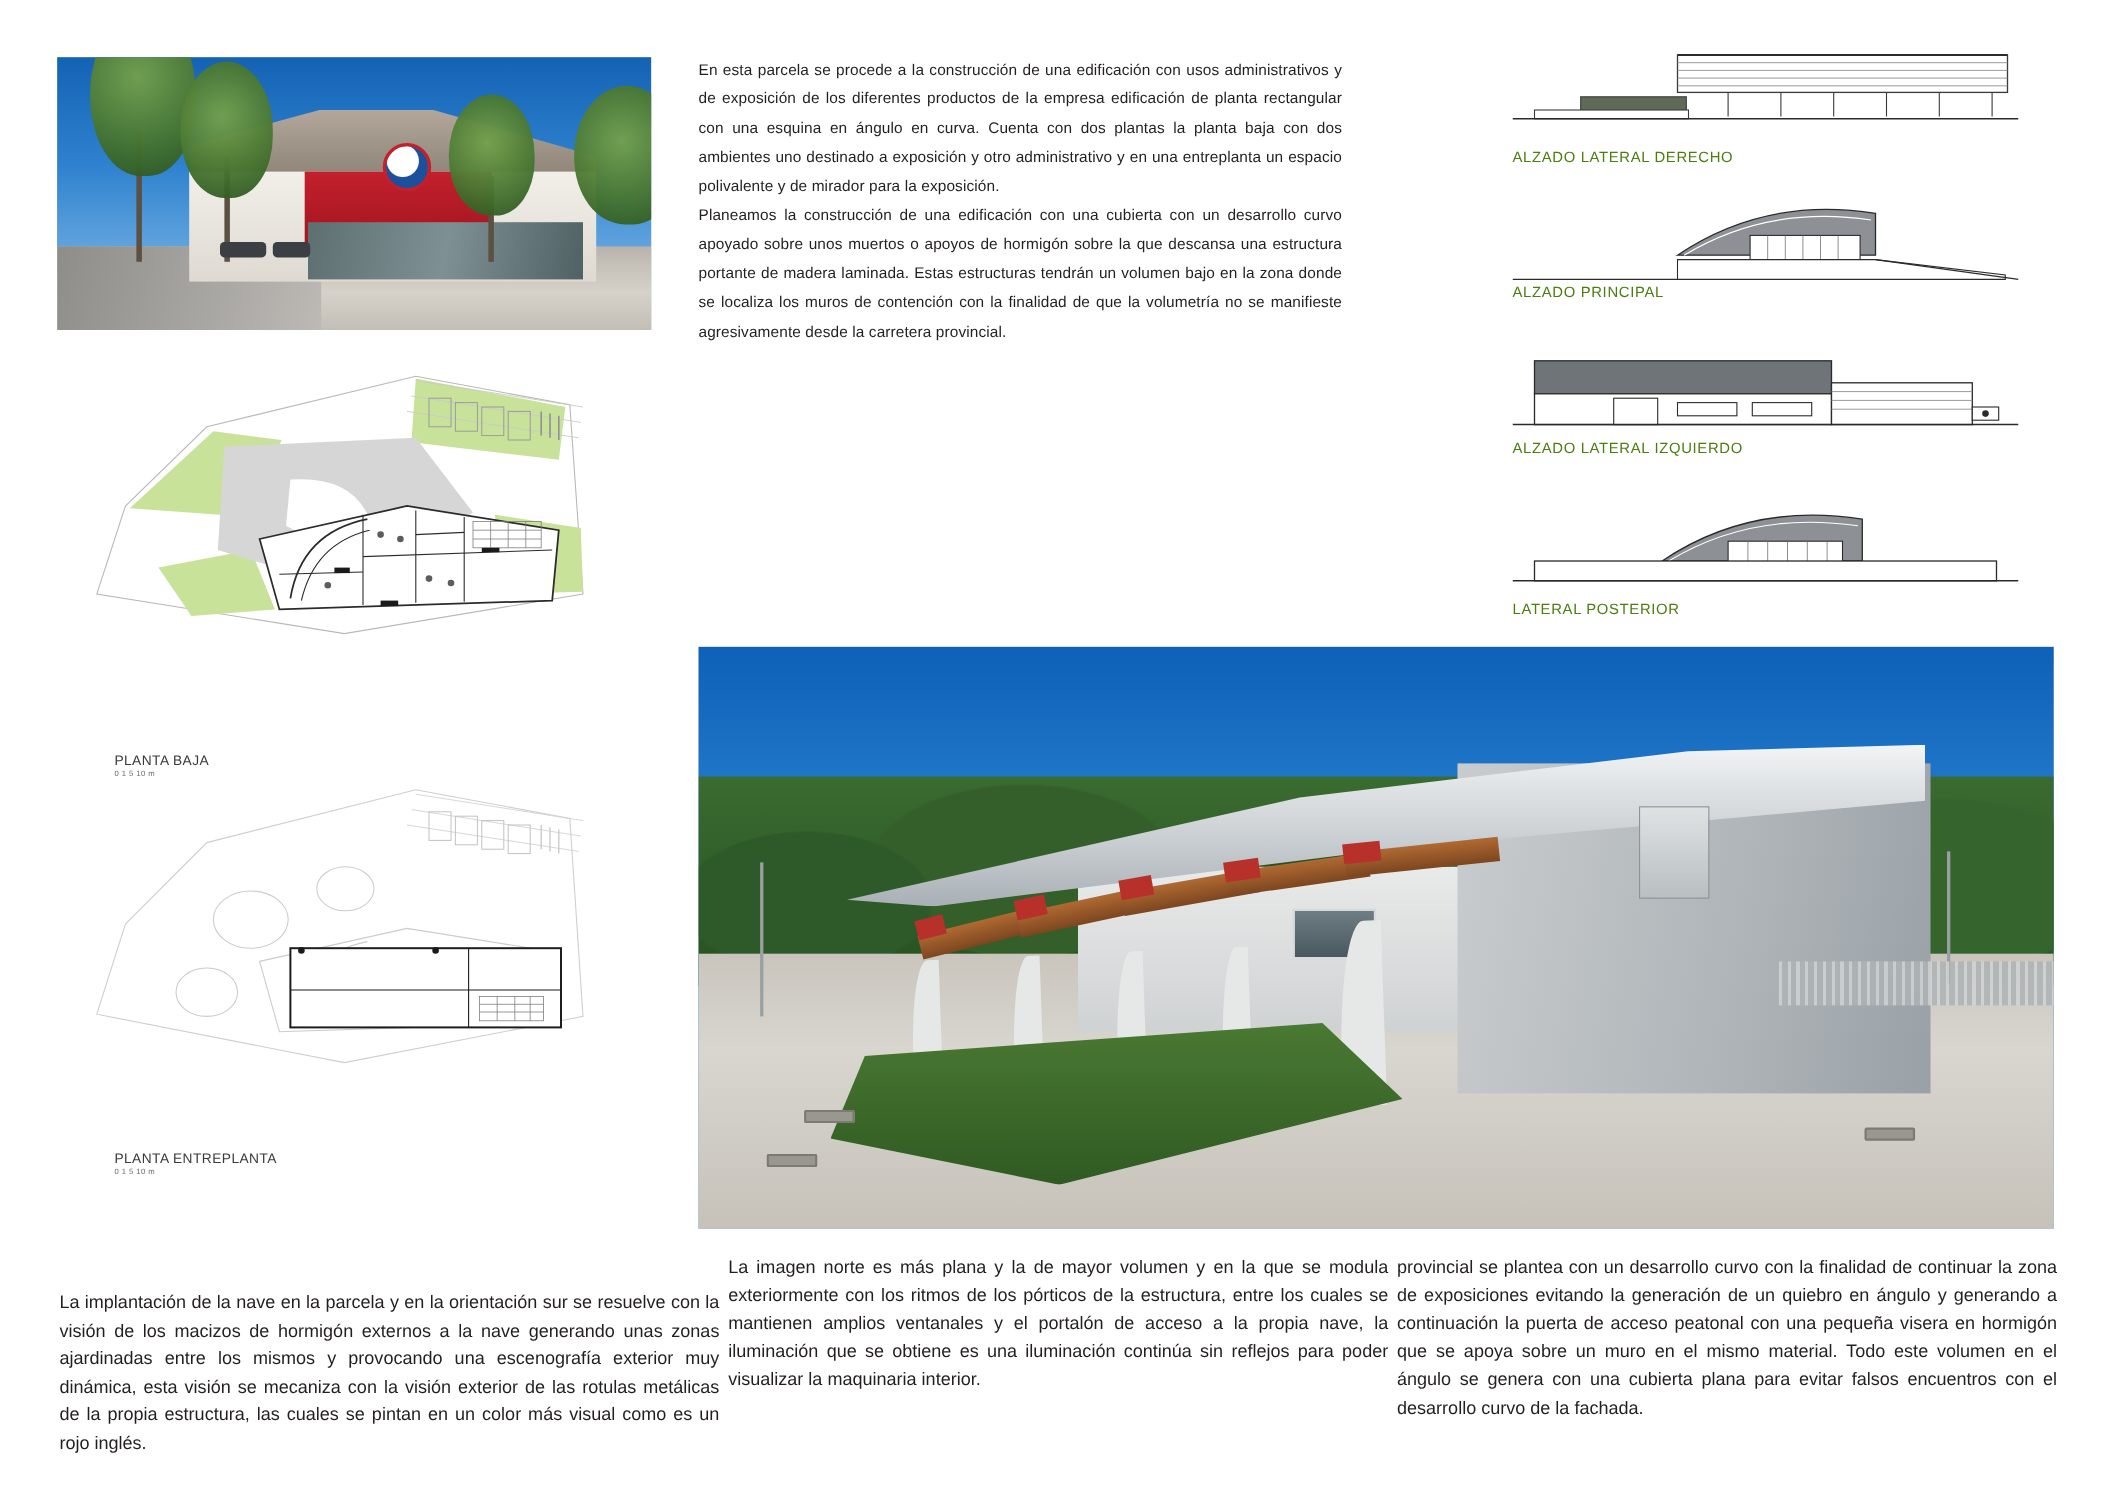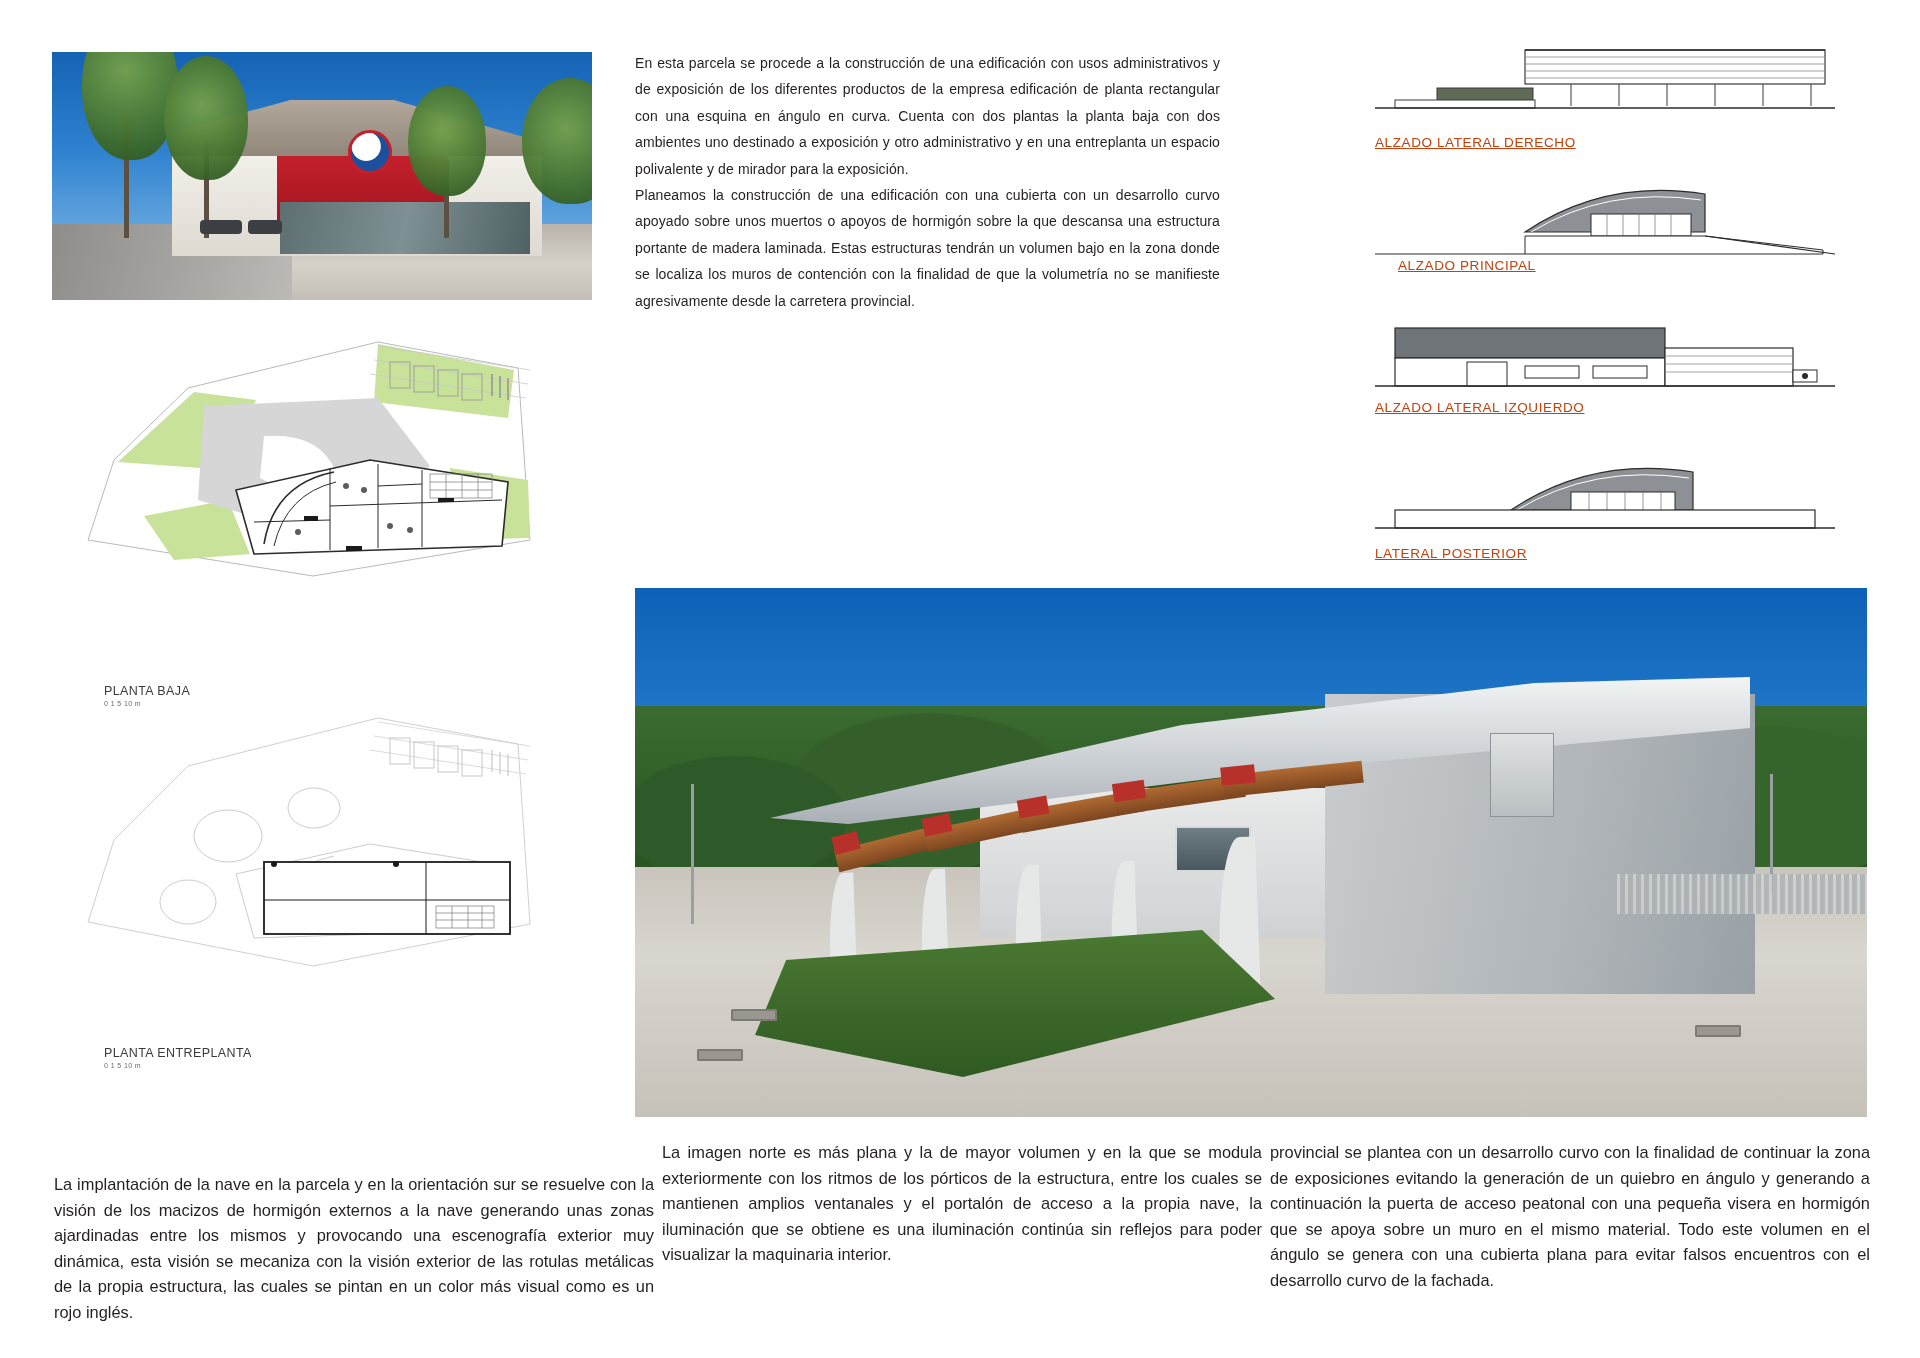--- a/index.html
+++ b/index.html
@@ -52,23 +52,22 @@
     text-align: justify;
     color: #231f20;
   }
   .bottom-col p { margin: 0; }
 
   
   .caption {
     position: absolute;
     font-size: 13.5px;
     letter-spacing: .6px;
-    color: #c2410c;
+    color: #4d7c0f;
     white-space: nowrap;
-    text-decoration: underline;
   }
   .plan-caption {
     position: absolute;
     font-size: 12.5px;
     letter-spacing: .4px;
     color: #3a3a3a;
     white-space: nowrap;
   }
   .scalebar {
     position: absolute;
@@ -410,21 +409,21 @@
         <line x1="248" y1="38" x2="248" y2="60"></line>
         <line x1="264" y1="38" x2="264" y2="60"></line>
         <line x1="280" y1="38" x2="280" y2="60"></line>
         <line x1="296" y1="38" x2="296" y2="60"></line>
       </g>
       <path d="M150,60 L330,60 L448,74 L448,78 L150,78 Z" fill="#ffffff" stroke="#2b2b2b" stroke-width="1"></path>
       <line x1="0" y1="78" x2="150" y2="78" stroke="#2b2b2b" stroke-width="1.2"></line>
       <line x1="330" y1="60" x2="460" y2="78" stroke="#2b2b2b" stroke-width="1.2"></line>
     </svg>
   </div>
-  <div class="caption" style="left:1375px; top:258px;margin-left:23px;">ALZADO PRINCIPAL</div>
+  <div class="caption" style="left:1375px; top:258px;">ALZADO PRINCIPAL</div>
 
   <div class="elev" style="left:1375px; top:318px; width:460px; height:90px;">
     <svg width="460" height="90" viewBox="0 0 460 90">
       <rect x="20" y="10" width="270" height="30" fill="#6e7478" stroke="#2b2b2b" stroke-width="1.2"></rect>
       <rect x="20" y="40" width="270" height="28" fill="#ffffff" stroke="#2b2b2b" stroke-width="1.2"></rect>
       <g stroke="#2b2b2b" stroke-width="1" fill="#ffffff">
         <rect x="92" y="44" width="40" height="24"></rect>
         <rect x="150" y="48" width="54" height="12"></rect>
         <rect x="218" y="48" width="54" height="12"></rect>
       </g>

